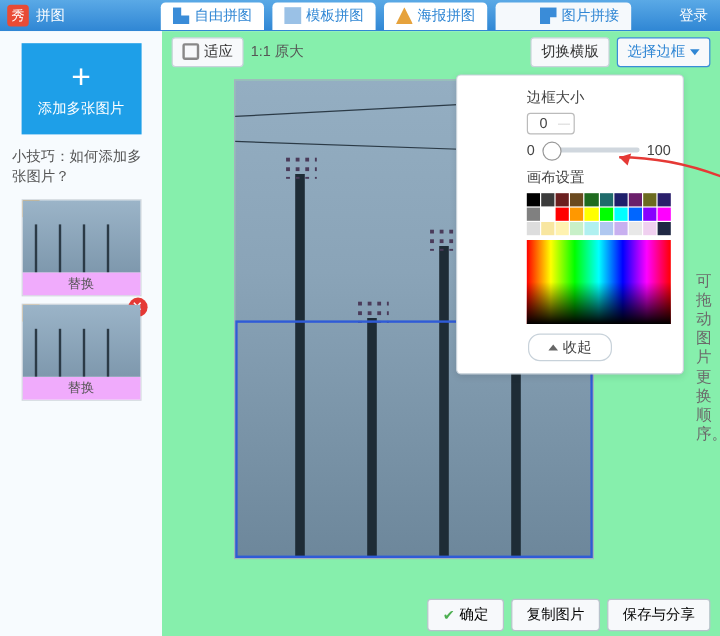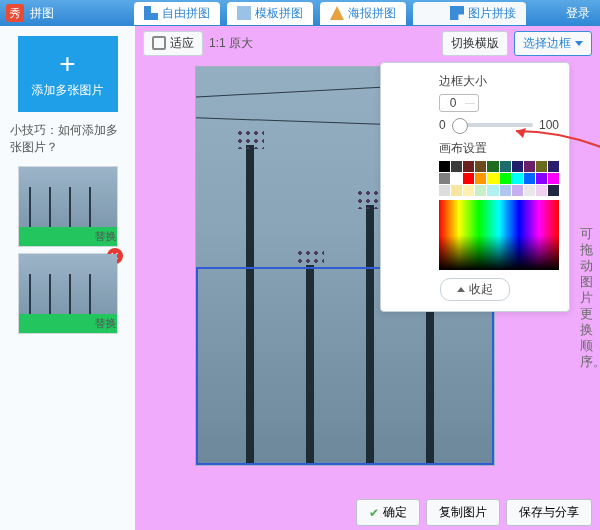--- a/index.html
+++ b/index.html
@@ -22,23 +22,23 @@
   .sidebar { width: 135px; background: #f7fbfe; padding: 10px 8px; font-size: 12px; }
   .add-btn { width: 100px; height: 76px; background: #1e9fe8; color: #fff; display: flex; flex-direction: column; align-items: center; justify-content: center; margin: 0 auto 10px; cursor: pointer; }
   .plus { font-size: 28px; line-height: 28px; }
   .add-label { font-size: 12px; margin-top: 4px; }
   .tip { color: #555; margin: 6px 0 10px 2px; }
   .thumb { width: 100px; margin: 0 auto 6px; position: relative; border: 1px solid #d0d7de; background: #fff; }
   .thumb-img { width: 100%; height: 60px; background: linear-gradient(#9bb4c8, #7e98ad); position: relative; overflow: hidden; }
   .thumb-img::after { content:""; position:absolute; left:10px; bottom:0; width:2px; height:40px; background:#2b3a46; box-shadow: 20px 0 0 #2b3a46, 40px 0 0 #2b3a46, 60px 0 0 #2b3a46; }
   .thumb-num { position: absolute; top: 0; left: 0; background: #ff9800; color: #fff; width: 14px; height: 14px; font-size: 10px; text-align: center; line-height: 14px; }
   .thumb-del { position: absolute; top: -6px; right: -6px; width: 16px; height: 16px; border-radius: 50%; background: #e53935; color: #fff; font-size: 11px; text-align: center; line-height: 16px; cursor: pointer; }
-  .thumb-replace { text-align: right; background: #22c55e; color: #555; font-size: 11px; padding: 2px 0; cursor: pointer; }
-
-  .work { flex: 1; background: #f0abfc; position: relative; }
+  .thumb-replace { text-align: center; background: #f0abfc; color: #555; font-size: 11px; padding: 2px 0; cursor: pointer; }
+
+  .work { flex: 1; background: #86efac; position: relative; }
   .toolbar { height: 34px; padding: 5px 8px; display: flex; gap: 6px; align-items: center; font-size: 12px; }
   .toolbtn { background: #f7f9fb; border: 1px solid #c8d2da; border-radius: 3px; padding: 3px 8px; display: flex; align-items: center; gap: 4px; cursor: pointer; color: #333; }
   .toolbtn.active { border-color: #3a8cd8; color: #2f86d4; }
   .chev { display:inline-block; width:0;height:0;border-left:4px solid transparent;border-right:4px solid transparent;border-top:5px solid #2f86d4; }
   .fit-ico { width:14px;height:14px;border:2px solid #888;display:inline-block;border-radius:2px; }
   .toolbar-spacer { flex: 1; }
 
   .canvas { position: absolute; left: 60px; top: 40px; width: 300px; height: 400px; background: linear-gradient(#94aec2 0%, #8aa4b8 40%, #6d879b 100%); border: 1px solid #a4b2bd; overflow: hidden; }
   .wires { position:absolute; top:30px; left:0; right:0; height:40px; }
   .wires::before, .wires::after { content:""; position:absolute; left:-10px; right:-10px; height:1px; background:#2b3a46; transform-origin:left; }

